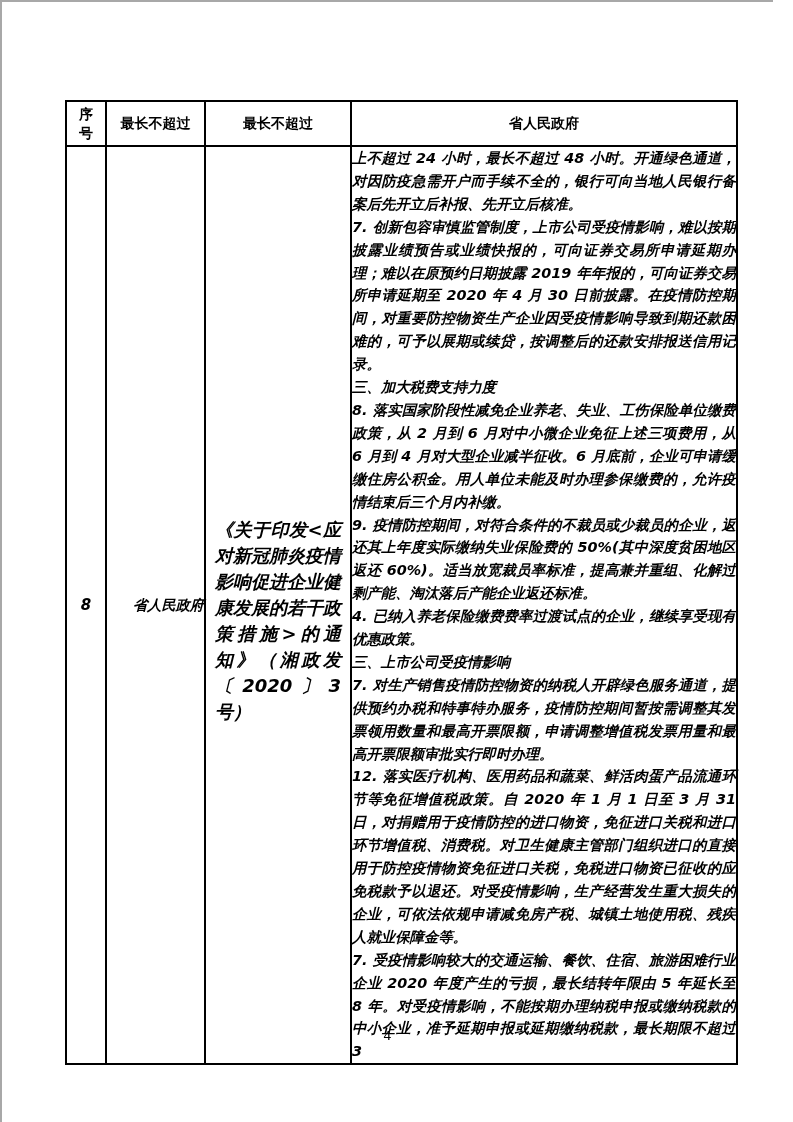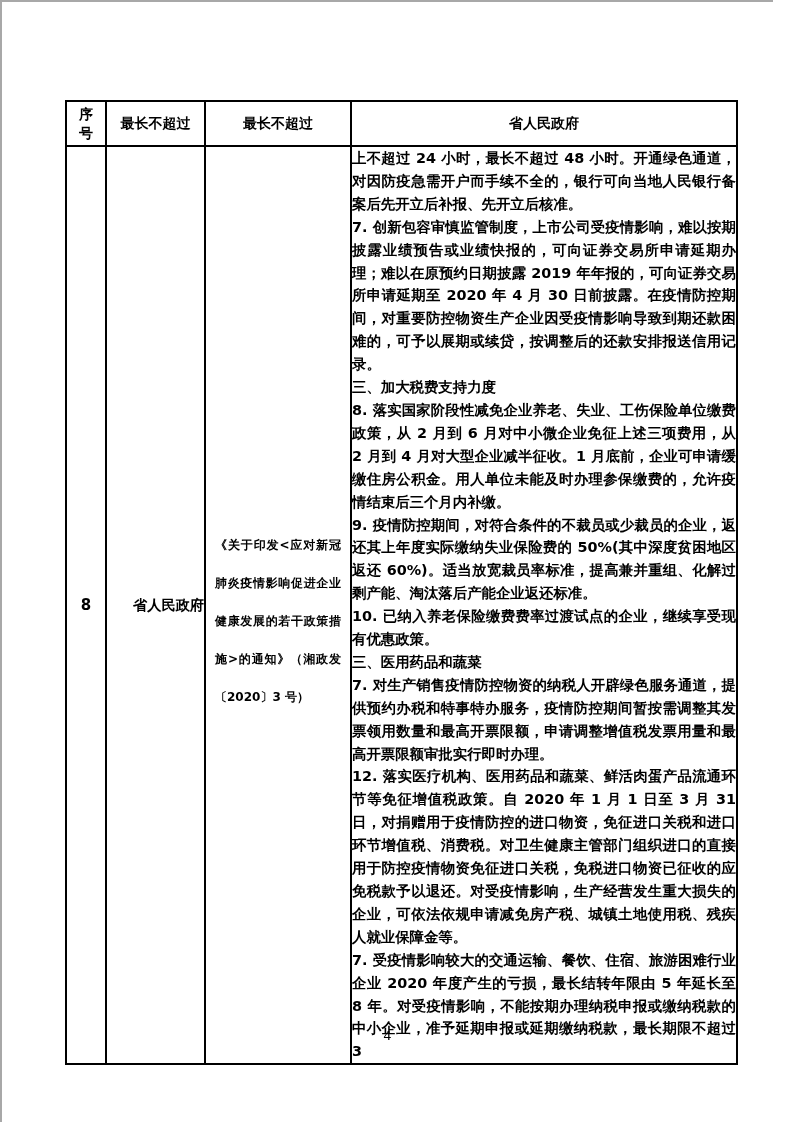--- a/index.html
+++ b/index.html
@@ -46,37 +46,37 @@
     text-align: center;
     vertical-align: middle;
     line-height: 19px;
   }
   .vwrap {
     display: inline-block;
     width: 16px;
     word-break: break-all;
     line-height: 19px;
   }
-  .body-row td { height: 871px; }
+  .body-row td { height: 871px; font-style: italic; }
 
   .cell-index {
     text-align: center;
     vertical-align: middle;
     font-size: 15px;
   }
   .cell-agency {
     text-align: right;
     vertical-align: middle;
     font-size: 14.2px;
   }
   .cell-doc { vertical-align: middle; }
   .doc-title {
     padding: 0 9px;
-    font-size: 12px;
-    line-height: 38px;
+    font-size: 18px;
+    line-height: 26px;
     text-align: justify;
     text-justify: inter-ideograph;
     margin-top: 32px;
   }
   .cell-content {
     vertical-align: top;
     padding: 3px 6px 0 7px;
   }
   .cell-content p.cpara {
     margin: 0;
@@ -123,24 +123,24 @@
         <td class="cell-index">8</td>
         <td class="cell-agency">省人民政府</td>
         <td class="cell-doc">
           <div class="doc-title">《关于印发&lt;应对新冠肺炎疫情影响促进企业健康发展的若干政策措施&gt;的通知》（湘政发〔2020〕3 号）</div>
         </td>
         <td class="cell-content">
           <div>
               <p class="cpara">上不超过 24 小时，最长不超过 48 小时。开通绿色通道，对因防疫急需开户而手续不全的，银行可向当地人民银行备案后先开立后补报、先开立后核准。</p>
               <p class="cpara">7. 创新包容审慎监管制度，上市公司受疫情影响，难以按期披露业绩预告或业绩快报的，可向证券交易所申请延期办理；难以在原预约日期披露 2019 年年报的，可向证券交易所申请延期至 2020 年 4 月 30 日前披露。在疫情防控期间，对重要防控物资生产企业因受疫情影响导致到期还款困难的，可予以展期或续贷，按调整后的还款安排报送信用记录。</p>
               <p class="cpara">三、加大税费支持力度</p>
-              <p class="cpara">8. 落实国家阶段性减免企业养老、失业、工伤保险单位缴费政策，从 2 月到 6 月对中小微企业免征上述三项费用，从 2 月到 4 月对大型企业减半征收。1 月底前，企业可申请缓缴住房公积金。用人单位未能及时办理参保缴费的，允许疫情结束后三个月内补缴。</p>
+              <p class="cpara">8. 落实国家阶段性减免企业养老、失业、工伤保险单位缴费政策，从 2 月到 6 月对中小微企业免征上述三项费用，从 6 月到 4 月对大型企业减半征收。6 月底前，企业可申请缓缴住房公积金。用人单位未能及时办理参保缴费的，允许疫情结束后三个月内补缴。</p>
               <p class="cpara">9. 疫情防控期间，对符合条件的不裁员或少裁员的企业，返还其上年度实际缴纳失业保险费的 50%(其中深度贫困地区返还 60%)。适当放宽裁员率标准，提高兼并重组、化解过剩产能、淘汰落后产能企业返还标准。</p>
-              <p class="cpara">10. 已纳入养老保险缴费费率过渡试点的企业，继续享受现有优惠政策。</p>
-              <p class="cpara">三、医用药品和蔬菜</p>
+              <p class="cpara">4. 已纳入养老保险缴费费率过渡试点的企业，继续享受现有优惠政策。</p>
+              <p class="cpara">三、上市公司受疫情影响</p>
               <p class="cpara">7. 对生产销售疫情防控物资的纳税人开辟绿色服务通道，提供预约办税和特事特办服务，疫情防控期间暂按需调整其发票领用数量和最高开票限额，申请调整增值税发票用量和最高开票限额审批实行即时办理。</p>
               <p class="cpara">12. 落实医疗机构、医用药品和蔬菜、鲜活肉蛋产品流通环节等免征增值税政策。自 2020 年 1 月 1 日至 3 月 31 日，对捐赠用于疫情防控的进口物资，免征进口关税和进口环节增值税、消费税。对卫生健康主管部门组织进口的直接用于防控疫情物资免征进口关税，免税进口物资已征收的应免税款予以退还。对受疫情影响，生产经营发生重大损失的企业，可依法依规申请减免房产税、城镇土地使用税、残疾人就业保障金等。</p>
               <p class="cpara">7. 受疫情影响较大的交通运输、餐饮、住宿、旅游困难行业企业 2020 年度产生的亏损，最长结转年限由 5 年延长至 8 年。对受疫情影响，不能按期办理纳税申报或缴纳税款的中小企业，准予延期申报或延期缴纳税款，最长期限不超过 3</p>
             </div>
         </td>
       </tr>
     </tbody>
   </table>
 
   <div class="page-number">4</div>

